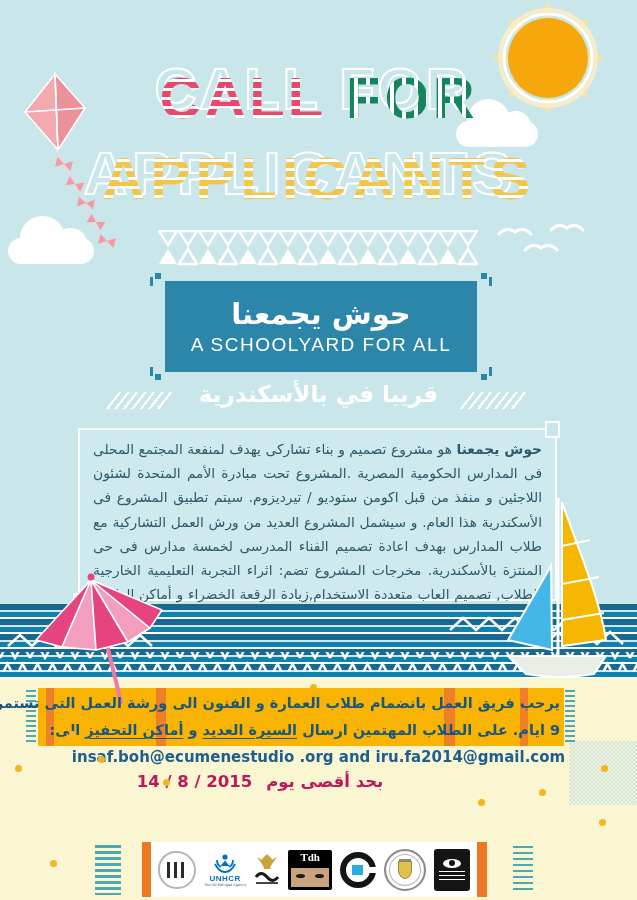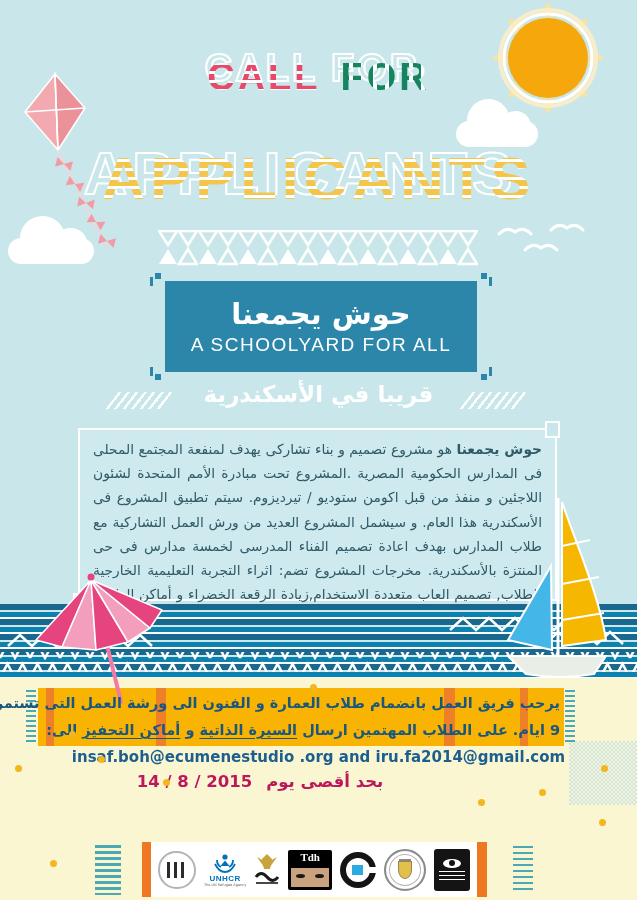--- a/index.html
+++ b/index.html
@@ -3,21 +3,21 @@
 <meta charset="utf-8">
 <style>
   html,body{margin:0;padding:0;background:#e9e9e9;}
   .poster{position:relative;width:637px;height:900px;overflow:hidden;background:#c9e7ea;
           font-family:"DejaVu Sans",sans-serif;}
   .abs{position:absolute;}
 
   
   .display-title{position:absolute;left:0;width:637px;text-align:center;
     font-family:"Liberation Sans",sans-serif;font-weight:bold;white-space:nowrap;z-index:3;}
-  .t1{top:56px;font-size:38px;letter-spacing:3px;}
+  .t1{top:64px;font-size:58px;letter-spacing:3px;}
   .t2{top:144px;font-size:60px;letter-spacing:5px;}
   .echo{color:transparent;-webkit-text-stroke:2px #ffffff;z-index:2;}
   .t1.echo{transform:translate(-6px,-9px);}
   .t2.echo{transform:translate(-18px,-5px);}
   .striped-pink,.striped-green,.striped-yellow{display:inline-block;color:transparent;
     -webkit-background-clip:text;background-clip:text;}
   .striped-pink{background-image:repeating-linear-gradient(180deg,#e8486a 0 6px,#ffffff 6px 9px);
     -webkit-background-clip:text;background-clip:text;margin-right:20px;}
   .striped-green{background-image:repeating-linear-gradient(90deg,#15845f 0 8px,#ffffff 8px 12px);
     -webkit-background-clip:text;background-clip:text;}
@@ -219,21 +219,21 @@
   <div class="banner">
     <div class="corner c-tl"></div>
     <div class="corner c-tr"></div>
     <div class="corner c-bl"></div>
     <div class="corner c-br"></div>
     <div class="ar">حوش يجمعنا</div>
     <div class="en">A SCHOOLYARD FOR ALL</div>
   </div>
 
   <div class="hatch left"></div>
-  <div class="coming">قريبا في الأسكندرية</div>
+  <div class="coming">قريبا في بالأسكندرية</div>
   <div class="hatch right"></div>
 
   <div class="about">
     <div class="tab-tr"></div>
     <div class="tab-bl"></div>
     <p><span class="lead">حوش يجمعنا</span><span> هو مشروع تصميم و بناء تشاركى يهدف لمنفعة المجتمع المحلى فى المدارس  الحكومية المصرية .المشروع تحت مبادرة الأمم المتحدة لشئون اللاجئين و منفذ من قبل اكومن ستوديو  / تيرديزوم.  سيتم تطبيق المشروع فى الأسكندرية هذا العام. و سيشمل المشروع العديد من ورش العمل التشاركية مع طلاب المدارس بهدف اعادة تصميم الفناء المدرسى لخمسة مدارس  فى حى المنتزة بالأسكندرية. مخرجات المشروع تضم: اثراء التجربة التعليمية الخارجية للطلاب, تصميم العاب متعددة الاستخدام,زيادة الرقعة الخضراء و أماكن الظل و أخيرا خلق بيئة أمنه للطلاب.</span></p>
   </div>
 
   <div class="sand"></div>
   <div class="sea"></div>
@@ -275,21 +275,21 @@
     <div class="stripe" style="left:8px;width:8px;"></div>
     <div class="stripe" style="left:118px;width:10px;"></div>
     <div class="stripe" style="left:406px;width:11px;"></div>
     <div class="stripe" style="left:482px;width:8px;"></div>
   </div>
   <div class="fringe fl"></div>
   <div class="fringe fr"></div>
 
   <div class="invite">
     <div>يرحب فريق العمل بانضمام طلاب العمارة و الفنون الى ورشة العمل التى تستمر لمدة</div>
-    <div><span>9 ايام. على الطلاب المهتمين ارسال </span><span class="u">السيرة الذاتية</span><span> و </span><span class="u">أماكن التحفيز</span><span> الى:</span></div>
+    <div><span>9 ايام. على الطلاب المهتمين ارسال </span><span class="u">السيرة العديد</span><span> و </span><span class="u">أماكن التحفيز</span><span> الى:</span></div>
   </div>
 
   <div class="emails">insaf.boh@ecumenestudio .org and iru.fa2014@gmail.com</div>
   <div class="deadline"><span>بحد أقصى يوم</span><span class="date">14 / 8 / 2015</span></div>
 
   <div class="dot" style="left:69px;top:731px"></div>
   <div class="dot" style="left:15px;top:765px"></div>
   <div class="dot" style="left:98px;top:756px"></div>
   <div class="dot" style="left:163px;top:779px"></div>
   <div class="dot" style="left:310px;top:684px"></div>

